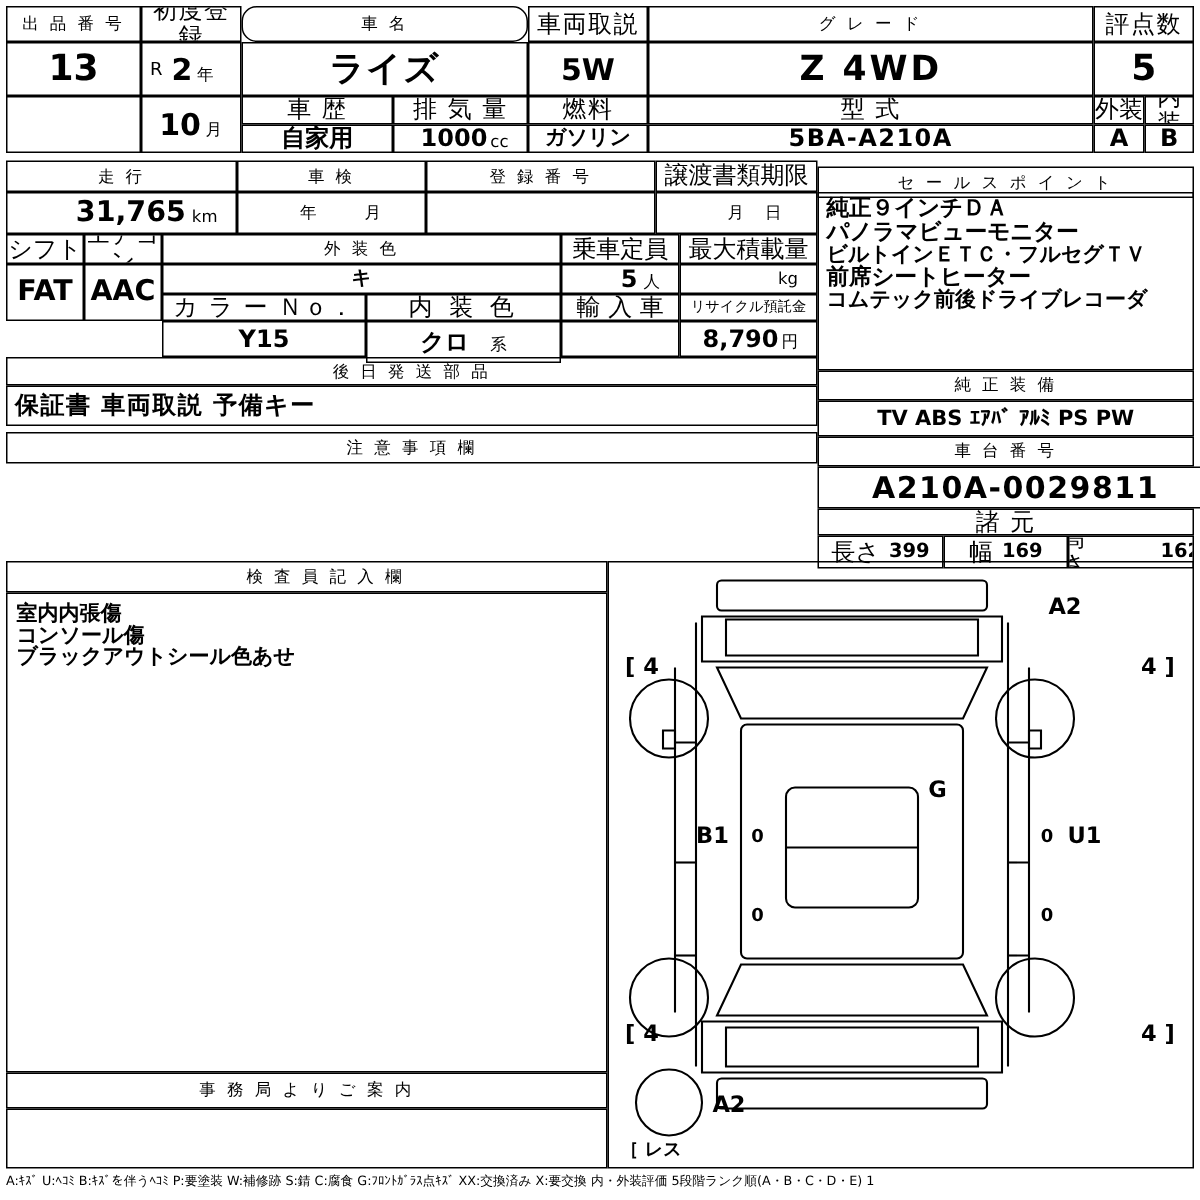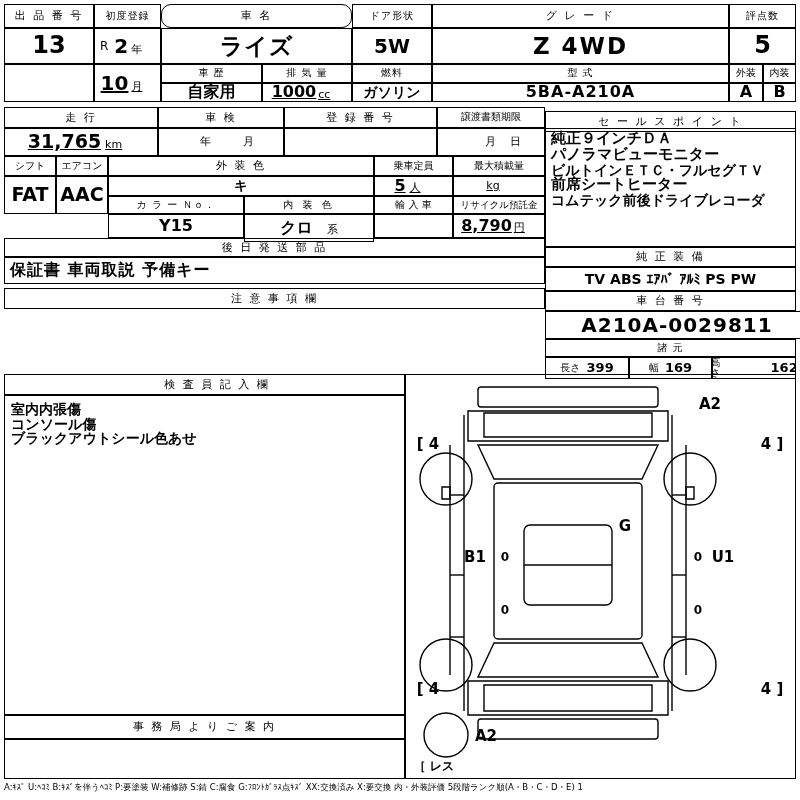--- a/index.html
+++ b/index.html
@@ -21,26 +21,26 @@
     border: 1px solid #000;
     display: flex;
     align-items: center;
     justify-content: center;
     text-align: center;
     overflow: hidden;
     line-height: 1.05;
   }
   .nb { border: none; }
   .lbl { font-size: 11px; letter-spacing: 2px; }
-  .lbl-s { font-size: 10px; letter-spacing: 1px; }
+  .lbl-s { font-size: 16px; letter-spacing: 1px; }
   .val { font-size: 20px; font-weight: bold; }
   .val-m { font-size: 16px; font-weight: bold; }
   .val-s { font-size: 13px; font-weight: bold; }
   .left { justify-content: flex-start; padding-left: 5px; text-align: left; }
-  .right { padding-right: 12px; text-align: right; text-decoration: underline; }
+  .right { justify-content: flex-end; padding-right: 12px; text-align: right; }
   .col { flex-direction: column; }
   .unit { font-size: 11px; font-weight: normal; letter-spacing: 0; }
   .sub { font-size: 11px; font-weight: normal; }
   .sales-line { font-size: 15px; font-weight: bold; letter-spacing: 0px; white-space: nowrap; }
   .note-line { font-size: 14px; font-weight: bold; letter-spacing: 1px; }
   .inspect-line { font-size: 14px; font-weight: bold; letter-spacing: 0px; }
   .footer {
     position: absolute;
     left: 4px; top: 782px; width: 792px;
     font-size: 8.5px;
@@ -78,21 +78,21 @@
   </div>
 
   <div class="bx" style="left:161px;top:4px;width:191px;height:24px;border-radius:10px;">
     <span class="lbl">車 名</span>
   </div>
   <div class="bx" style="left:161px;top:28px;width:191px;height:36px;">
     <span class="val" style="font-size:23px;letter-spacing:1px;">ライズ</span>
   </div>
 
   <div class="bx" style="left:352px;top:4px;width:80px;height:24px;">
-    <span class="lbl-s">ドア形状</span>
+    <span class="lbl-s">車両取説</span>
   </div>
   <div class="bx" style="left:352px;top:28px;width:80px;height:36px;">
     <span class="val">5W</span>
   </div>
 
   <div class="bx" style="left:432px;top:4px;width:297px;height:24px;">
     <span class="lbl">グ レ ー ド</span>
   </div>
   <div class="bx" style="left:432px;top:28px;width:297px;height:36px;">
     <span class="val" style="font-size:23px;letter-spacing:2px;">Z  4WD</span>

